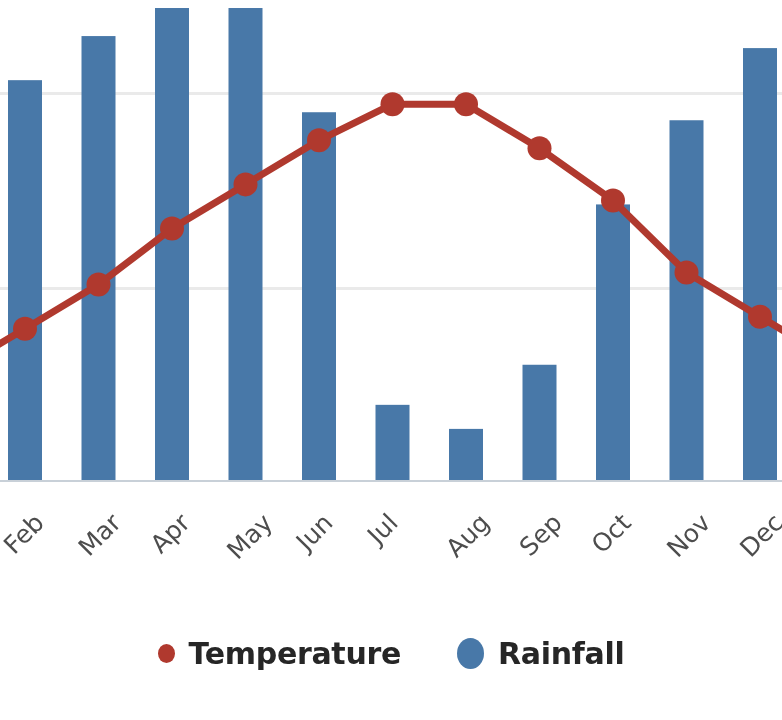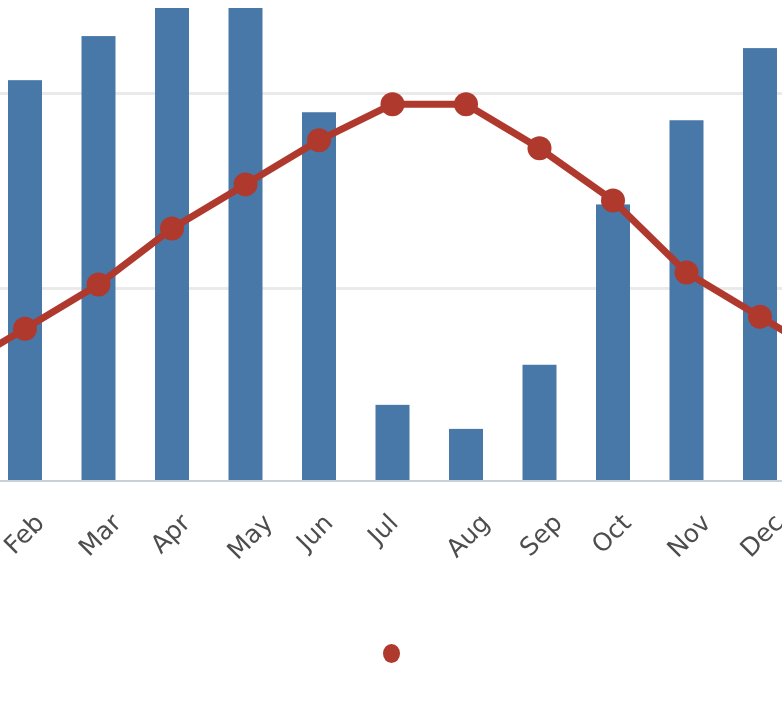--- a/index.html
+++ b/index.html
@@ -157,16 +157,21 @@
       <div class="xtick-label" style="left: 426px; top: 26px;">Aug</div>
       <div class="xtick-label" style="left: 499.5px; top: 26px;">Sep</div>
       <div class="xtick-label" style="left: 573px; top: 26px;">Oct</div>
       <div class="xtick-label" style="left: 646.5px; top: 26px;">Nov</div>
       <div class="xtick-label" style="left: 720px; top: 26px;">Dec</div>
     </div>
 
   <div id="legend">
     <div class="legend-item">
       <span class="legend-dot temp" style="background: rgb(176, 57, 46);"></span>
+      <span class="legend-label">Temperature</span>
+    </div>
+    <div class="legend-item">
+      <span class="legend-dot rain" style="background: rgb(72, 120, 168);"></span>
+      <span class="legend-label">Rainfall</span>
     </div>
   </div>
 
 </div>
 
 </body></html>

